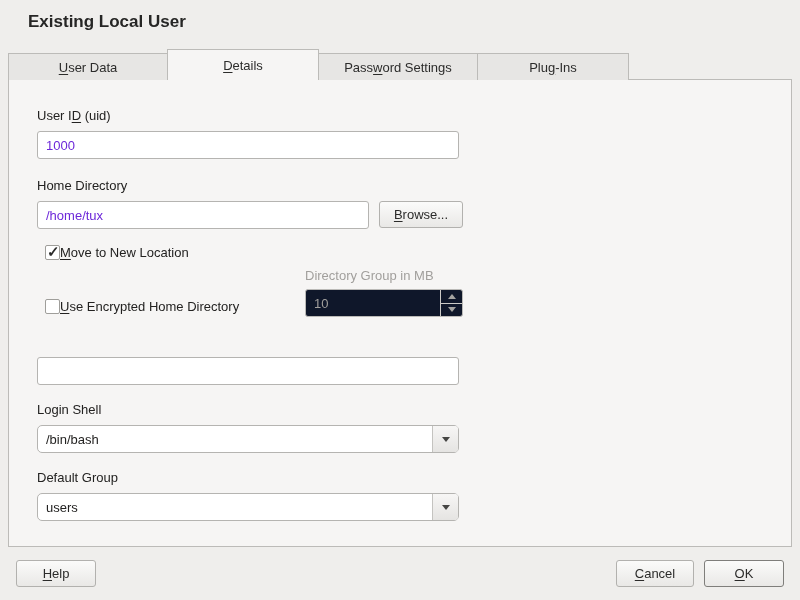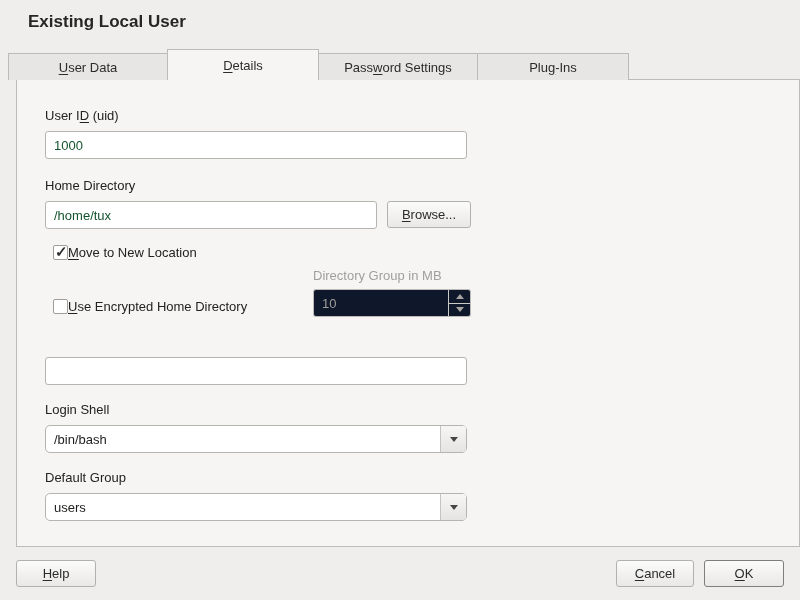--- a/index.html
+++ b/index.html
@@ -25,31 +25,31 @@
     background:#e7e6e4; height:27px;
     display:flex; align-items:center; justify-content:center;
     color:#2c2c2b; cursor:default;
   }
   .tab + .tab { margin-left:-1px; }
   .tab.active { background:#f6f5f4; height:31px; z-index:4; }
   .w160 { width:160px; } .w152 { width:152px; }
 
   
   .frame {
-    position:absolute; left:16px; top:79px; width:784px; height:468px;
+    position:absolute; left:8px; top:79px; width:784px; height:468px;
     background:#f6f5f4; border:1px solid #bcbbb8; z-index:2;
   }
 
   .label { position:absolute; color:#232221; white-space:nowrap; }
   .label.disabled { color:#a19f9c; }
 
   .text-input {
     position:absolute; height:28px; background:#ffffff;
     border:1px solid #b5b4b1; border-radius:3px;
-    padding:0 8px; font:13px "Liberation Sans", sans-serif; color:#14532d;
+    padding:0 8px; font:13px "Liberation Sans", sans-serif; color:#6d28d9;
     outline:none;
   }
 
   .btn {
     position:absolute; height:27px;
     border:1px solid #b2b1ae; border-radius:3px;
     background:linear-gradient(#fbfbfa,#e9e8e6);
     font:13px "Liberation Sans", sans-serif; color:#2b2b2a;
     display:flex; align-items:center; justify-content:center;
     padding:0 12px; cursor:default;

